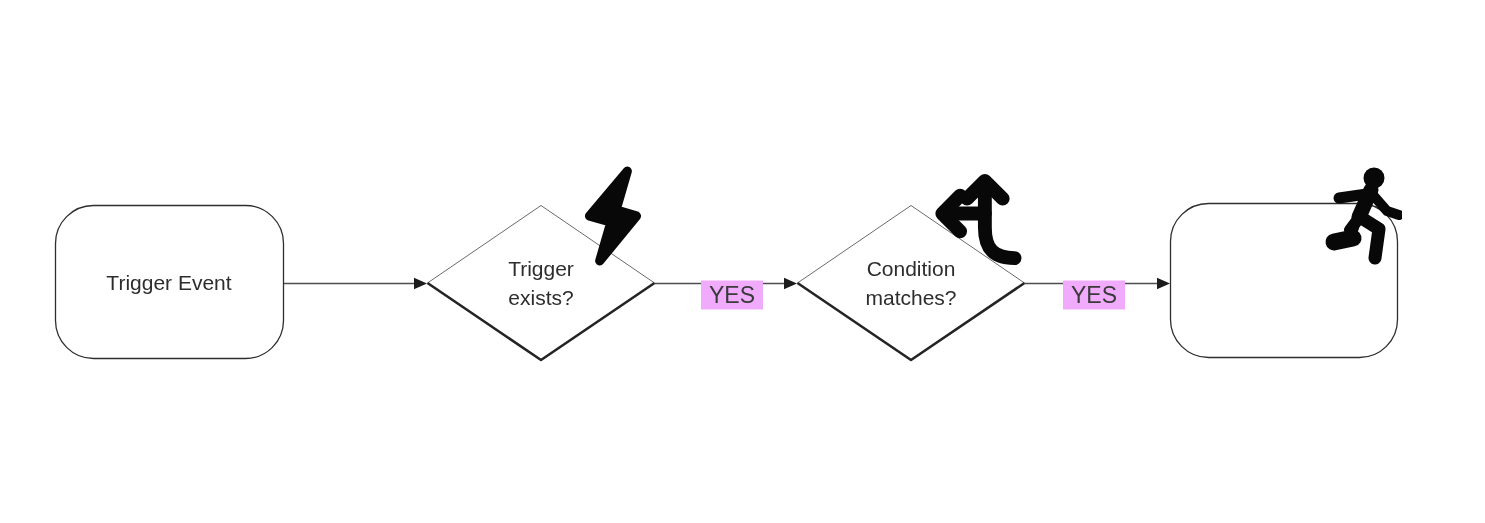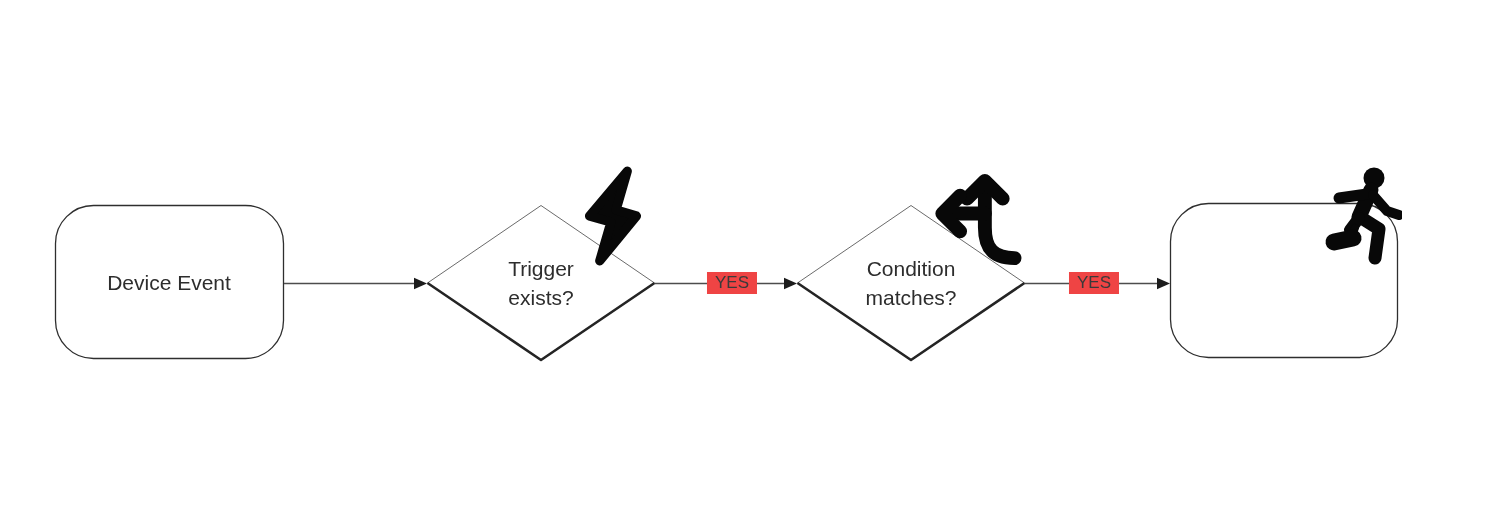--- a/index.html
+++ b/index.html
@@ -55,25 +55,26 @@
     line-height: 29px;
     color: #2d2d2d;
   }
   .node-label.device-event { left: 55px;  top: 206px; width: 228px; height: 153px; }
   .node-label.trigger      { left: 476px; top: 243px; width: 130px; height: 80px; }
   .node-label.condition    { left: 846px; top: 243px; width: 130px; height: 80px; }
   .node-label.run-action   { left: 1170px; top: 204px; width: 227px; height: 153px; }
   .edge-label {
     position: absolute;
     transform: translate(-50%, -50%);
-    background: #ef4444;
+    background: #f0abfc;
     padding: 1px 8px;
-    font-size: 17px;
+    font-size: 23px;
     color: #3a3a3a;
     white-space: nowrap;
+    margin-top: 12px;
   }
   .edge-label.yes-1 { left: 732px;  top: 283px; }
   .edge-label.yes-2 { left: 1094px; top: 283px; }
   .icon {
     position: absolute;
   }
   .icon.bolt   { left: 574px;  top: 165px; width: 78px;  height: 102px; }
   .icon.split  { left: 922px;  top: 168px; width: 100px; height: 99px;  }
   .icon.runner { left: 1322px; top: 166px; width: 80px;  height: 100px; }
 </style>
@@ -97,21 +98,21 @@
     <path d="M284 283.5 L415 283.5" class="connector"></path>
     <polygon points="427,283.5 414,277.7 414,289.3" class="arrowhead"></polygon>
 
     <path d="M655 283.5 L785 283.5" class="connector"></path>
     <polygon points="797,283.5 784,277.7 784,289.3" class="arrowhead"></polygon>
 
     <path d="M1025 283.5 L1158 283.5" class="connector"></path>
     <polygon points="1170,283.5 1157,277.7 1157,289.3" class="arrowhead"></polygon>
   </svg>
 
-  <div class="node-label device-event">Device Event</div>
+  <div class="node-label device-event">Trigger Event</div>
   <div class="node-label trigger">Trigger exists?</div>
   <div class="node-label condition">Condition matches?</div>
 
   <div class="edge-label yes-1">YES</div>
   <div class="edge-label yes-2">YES</div>
 
   <svg class="icon bolt" viewBox="0 0 76 100">
     <path d="M52 6 L15 50 L36 56 L25 94 L61 50 L41 44 Z" fill="#080808" stroke="#080808" stroke-width="9" stroke-linejoin="round"></path>
   </svg>
 

